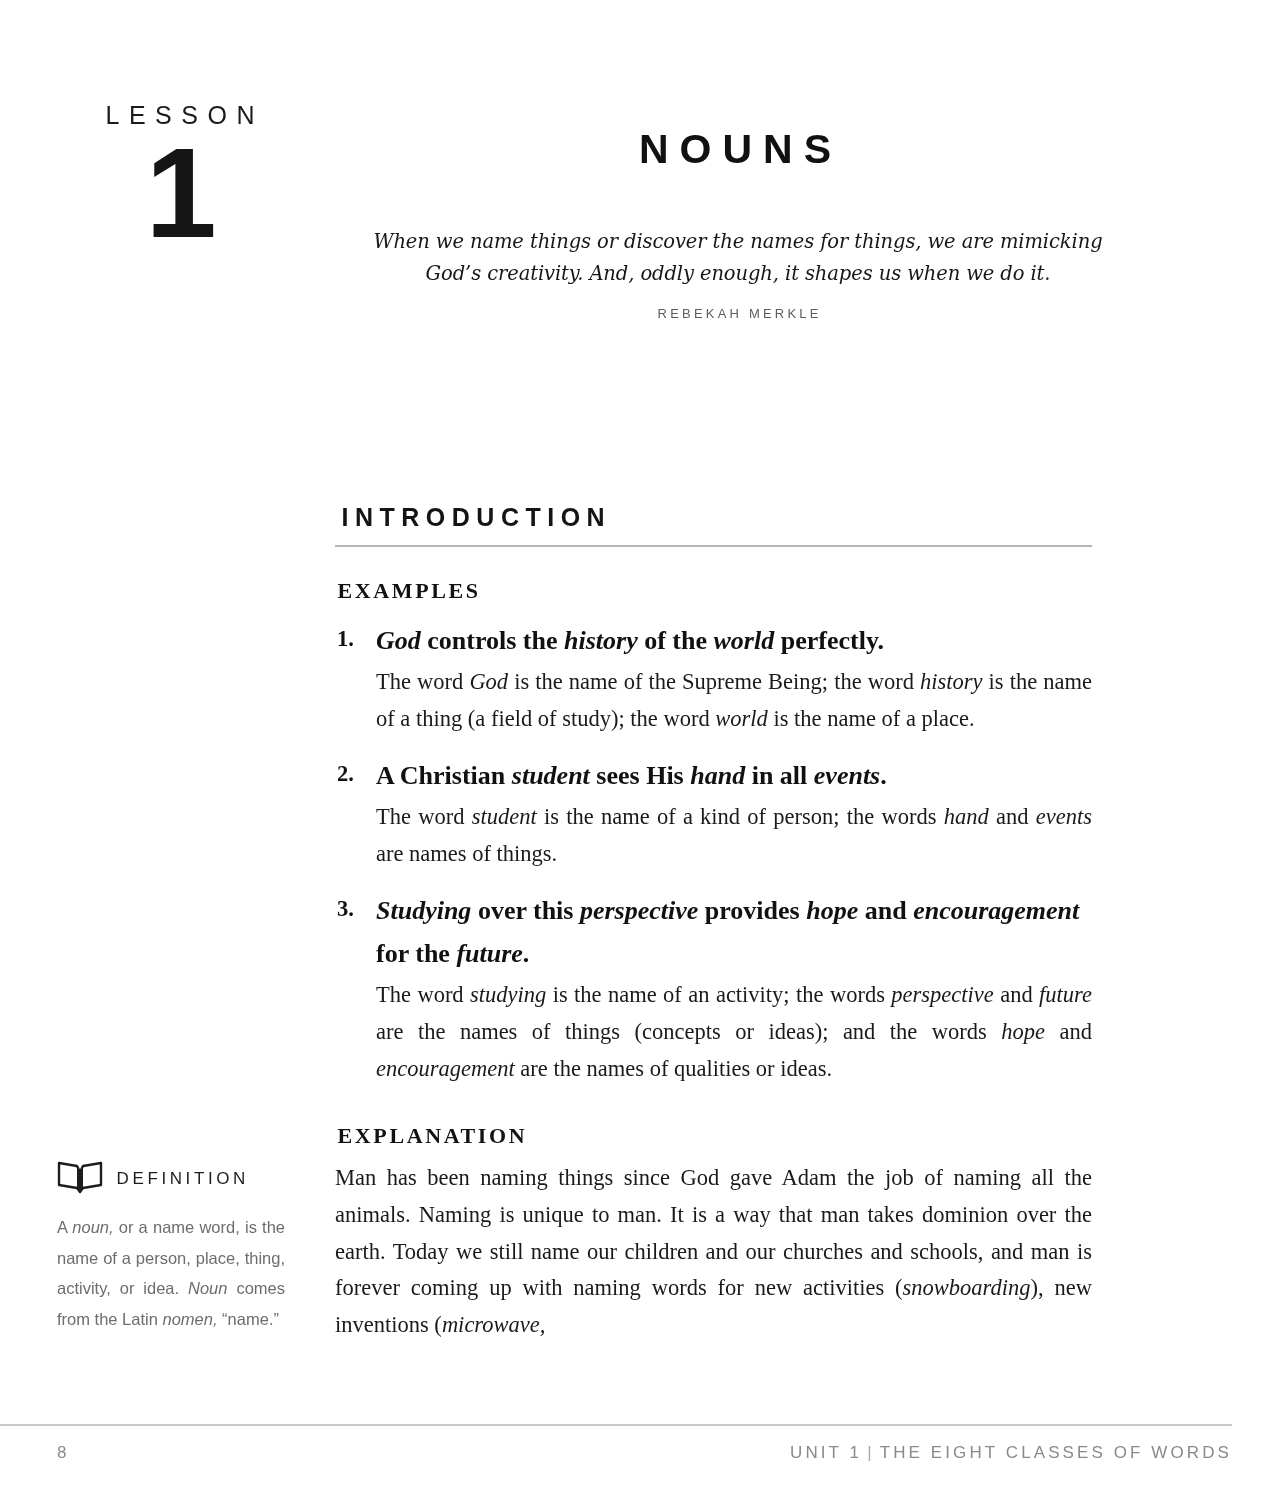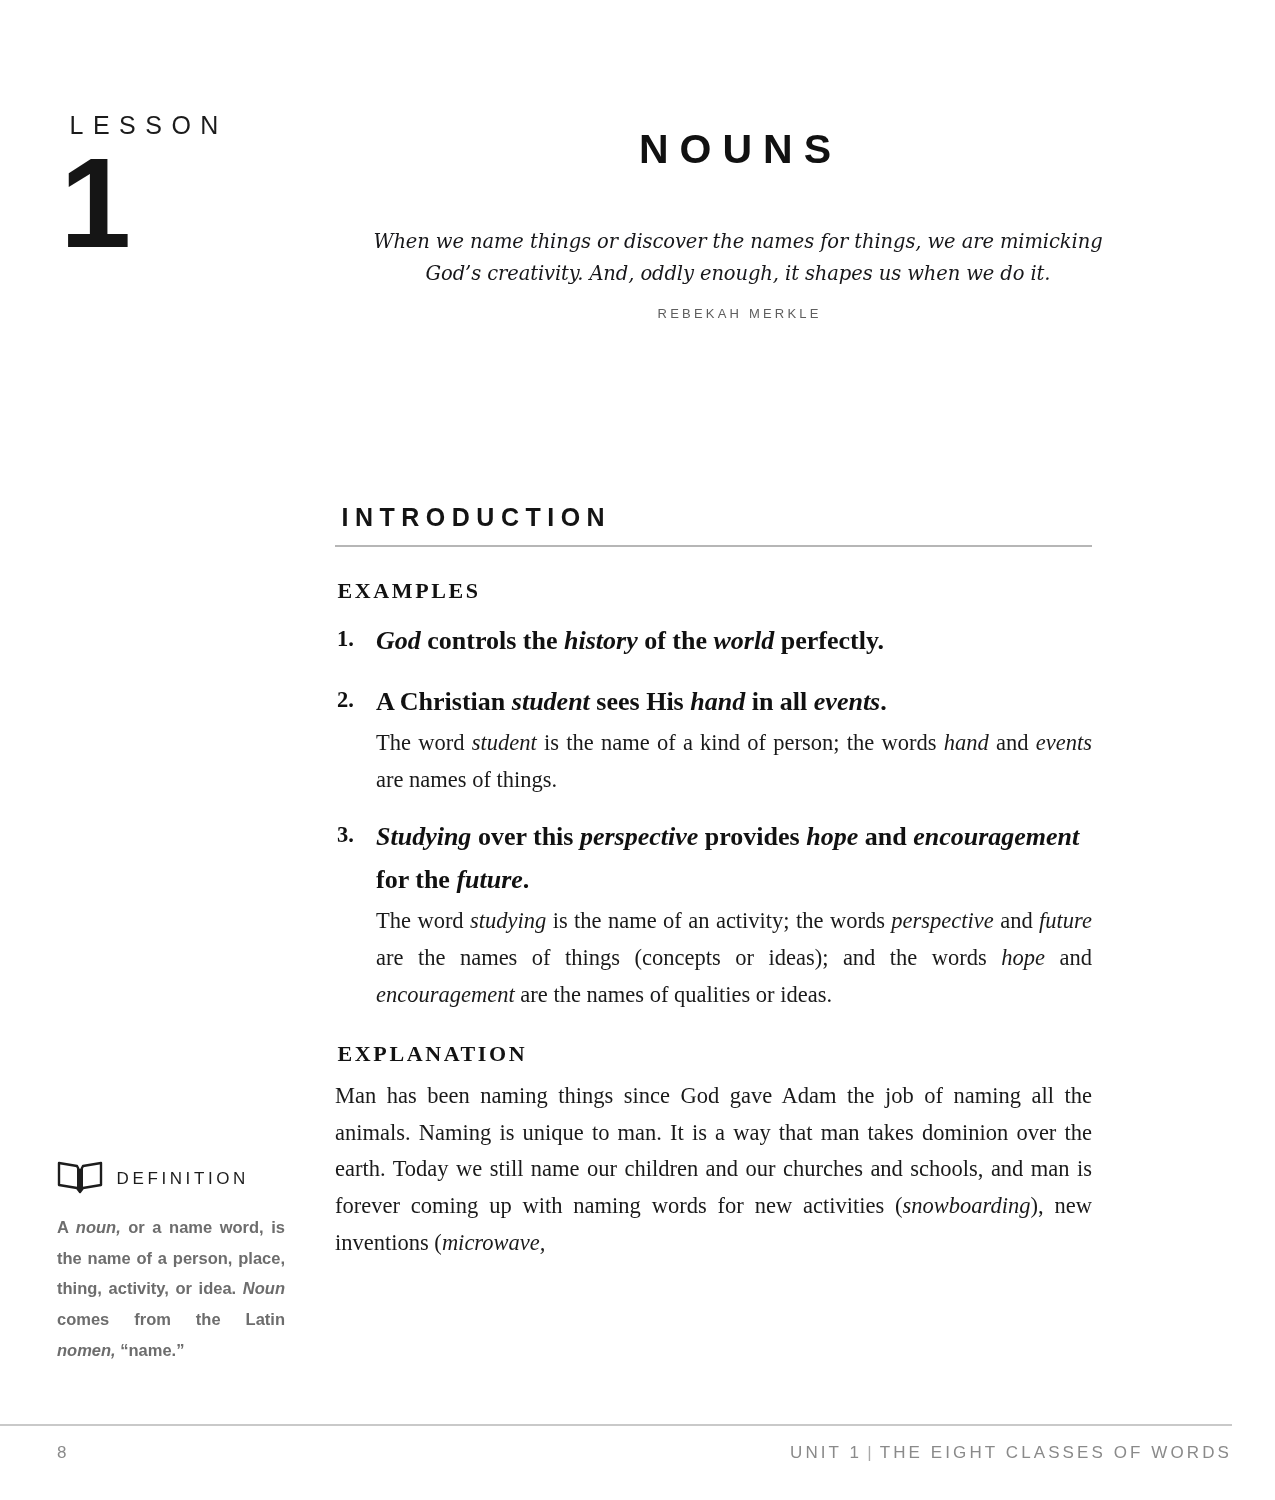--- a/index.html
+++ b/index.html
@@ -20,22 +20,23 @@
 
   .page {
     position: absolute;
     inset: 0;
   }
 
   
   .lesson-marker {
     position: absolute;
     left: 60px;
-    top: 112px;
+    top: 102px;
     width: 240px;
+    text-align: center;
   }
   .lesson-word {
     font-family: "Liberation Sans", sans-serif;
     font-size: 25px;
     font-weight: 400;
     letter-spacing: 9.5px;
     text-indent: 9.5px;
     color: #1b1b1b;
     line-height: 1.1;
   }
@@ -151,21 +152,21 @@
     font-size: 22.5px;
     font-weight: 400;
     line-height: 1.65;
     color: #1a1a1a;
     text-align: justify;
     text-justify: inter-word;
   }
   em { font-style: italic; }
 
   
-  .explanation-wrap { margin-top: 28px; }
+  .explanation-wrap { margin-top: 36px; }
   .explanation-body {
     font-size: 22.5px;
     line-height: 1.63;
     color: #1a1a1a;
     text-align: justify;
     text-justify: inter-word;
     margin-top: 11px;
   }
 
   
@@ -184,21 +185,21 @@
   .definition-label {
     font-family: "Liberation Sans", sans-serif;
     font-size: 17px;
     letter-spacing: 3.6px;
     text-indent: 3.6px;
     color: #1d1d1d;
   }
   .definition-text {
     margin-top: 14px;
     font-family: "Liberation Sans", sans-serif;
-    font-weight: 700;
+    font-weight: 400;
     font-size: 16.5px;
     line-height: 1.86;
     color: #6d6d6d;
     text-align: justify;
     text-justify: inter-word;
   }
   .definition-text em { font-style: italic; }
 
   
   .footer-rule {
@@ -257,20 +258,21 @@
     <div class="section-heading">INTRODUCTION</div>
     <div class="section-rule"></div>
 
     <div class="sub-heading">EXAMPLES</div>
 
     <ol class="examples" style="list-style:none;margin:16px 0 0 0;padding:0;" id="examples-list">
 
     <li class="example-item">
           <span class="example-num">1.</span>
           <div class="example-sentence"><em>God</em><span> controls the </span><em>history</em><span> of the </span><em>world</em><span> perfectly.</span></div>
+          <div class="example-explain"><span>The word </span><em>God</em><span> is the name of the Supreme Being; the word </span><em>history</em><span> is the name of a thing (a field of study); the word </span><em>world</em><span> is the name of a place.</span></div>
         </li>
         <li class="example-item">
           <span class="example-num">2.</span>
           <div class="example-sentence"><span>A Christian </span><em>student</em><span> sees His </span><em>hand</em><span> in all </span><em>events</em><span>.</span></div>
           <div class="example-explain"><span>The word </span><em>student</em><span> is the name of a kind of person; the words </span><em>hand</em><span> and </span><em>events</em><span> are names of things.</span></div>
         </li>
         <li class="example-item">
           <span class="example-num">3.</span>
           <div class="example-sentence"><em>Studying</em><span> over this </span><em>perspective</em><span> provides </span><em>hope</em><span> and </span><em>encouragement</em><span> for the </span><em>future</em><span>.</span></div>
           <div class="example-explain"><span>The word </span><em>studying</em><span> is the name of an activity; the words </span><em>perspective</em><span> and </span><em>future</em><span> are the names of things (concepts or ideas); and the words </span><em>hope</em><span> and </span><em>encouragement</em><span> are the names of qualities or ideas.</span></div>

